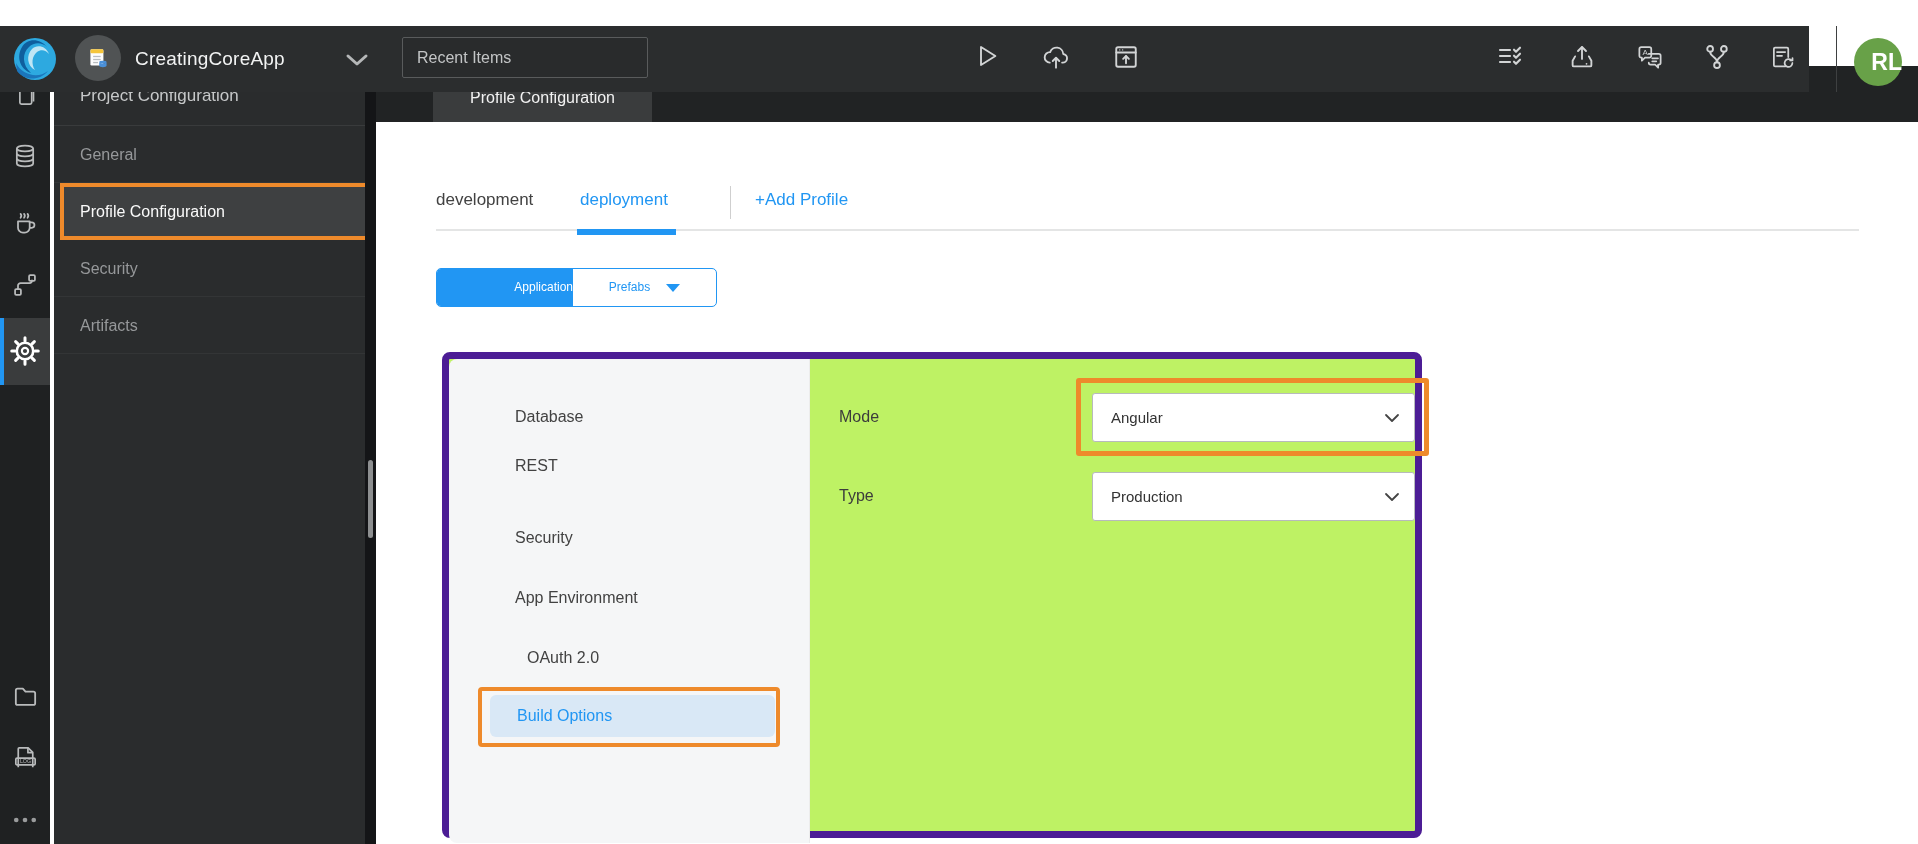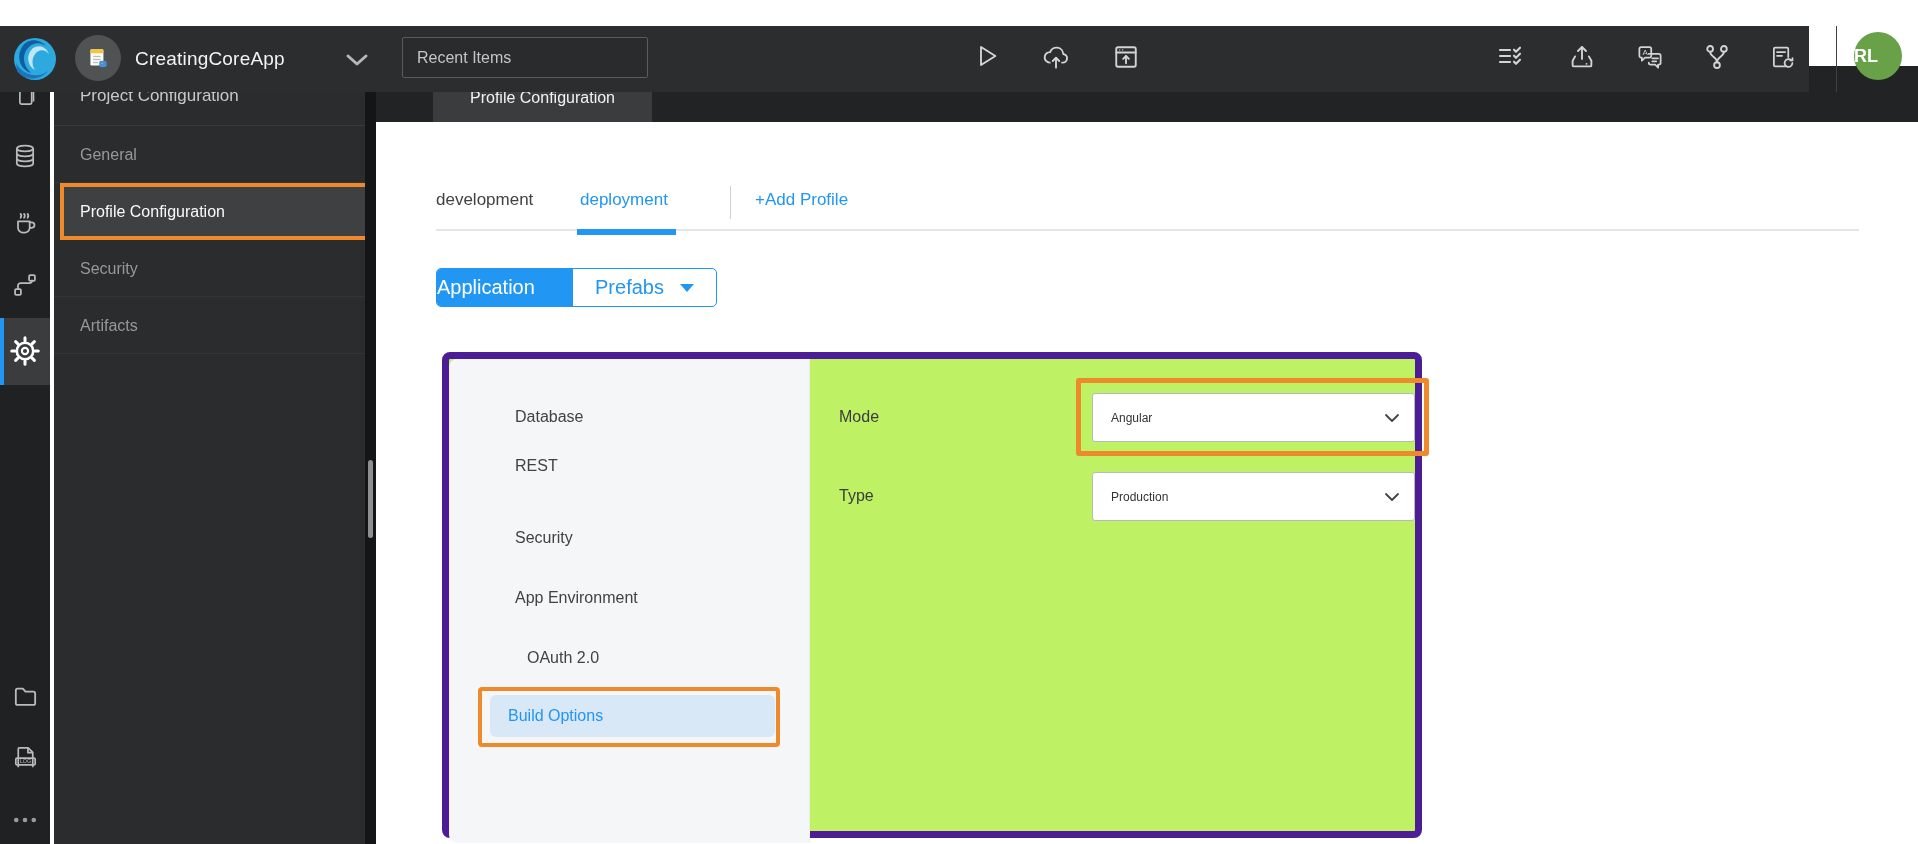--- a/index.html
+++ b/index.html
@@ -14,23 +14,23 @@
   .app-title { position:absolute; left:135px; top:0; height:66px; line-height:66px;
     color:#f2f3f3; font-size:19px; font-weight:500; letter-spacing:.2px; }
   .title-chevron { position:absolute; left:345px; top:27px; width:24px; height:14px; cursor:pointer; }
   .recent-input { position:absolute; left:402px; top:11px; width:246px; height:41px;
     background:#292b2c; border:1px solid #595b5c; border-radius:2px; color:#d6d7d8;
     font-size:16px; padding:0 14px; outline:none; font-family:"Liberation Sans",sans-serif; }
   .recent-input::placeholder { color:#c3c5c6; opacity:1; }
   .tb-icon { position:absolute; width:36px; height:36px; display:flex; align-items:center;
     justify-content:center; color:#d2d4d5; cursor:pointer; }
   .tb-divider { position:absolute; left:1836px; top:0; width:1px; height:66px; background:#3e4041; }
-  .user-avatar { position:absolute; left:1854px; top:6px; width:48px; height:48px; border-radius:50%;
-    background:#68a148; color:#fff; font-size:18px; font-weight:700; display:flex;
-    align-items:center; justify-content:flex-start; cursor:pointer; }
+  .user-avatar { position:absolute; left:1854px; top:12px; width:48px; height:48px; border-radius:50%;
+    background:#68a148; color:#fff; font-size:23px; font-weight:700; display:flex;
+    align-items:center; justify-content:flex-end; cursor:pointer; }
 
   
   .rail { position:absolute; left:0; top:66px; width:50px; height:778px; background:#1f2122; z-index:4; }
   .rail-icon { position:absolute; left:7px; width:36px; height:36px; display:flex; align-items:center;
     justify-content:center; color:#b9bbbc; cursor:pointer; }
   .rail-active-block { position:absolute; left:0; top:252px; width:50px; height:67px; background:#3a3c3d; }
   .rail-active-bar { position:absolute; left:0; top:0; width:4px; height:67px; background:#2196f3; }
 
   
   .panel { position:absolute; left:54px; top:66px; width:315px; height:778px; background:#2a2c2d; z-index:3; }
@@ -57,38 +57,38 @@
   .ptab { position:absolute; top:68px; font-size:17px; cursor:pointer; }
   .ptab.dev { left:60px; color:#424242; }
   .ptab.dep { left:204px; color:#2196f3; }
   .ptab-sep { position:absolute; left:354px; top:64px; width:1px; height:33px; background:#cfcfcf; }
   .add-profile { position:absolute; left:379px; top:68px; font-size:17px; color:#2196f3; cursor:pointer; }
   .ptab-hline { position:absolute; left:60px; top:107px; width:1423px; height:2px; background:#e4e5e5; }
   .ptab-underline { position:absolute; left:201px; top:107px; width:99px; height:6px; background:#2196f3; }
 
   .segmented { position:absolute; left:60px; top:146px; height:39px; display:flex;
     border:1px solid #2196f3; border-radius:5px; overflow:hidden; background:#fff; }
-  .seg { height:37px; line-height:37px; text-align:left; font-size:20px; cursor:pointer; }
+  .seg { height:37px; line-height:37px; text-align:right; font-size:12px; cursor:pointer; }
   .seg.app { width:136px; background:#2196f3; color:#fff; }
   .seg.prefabs { width:143px; color:#2196f3; display:flex; align-items:center; justify-content:center; gap:16px; }
   .caret-down { width:0; height:0; border-left:7px solid transparent; border-right:7px solid transparent;
     border-top:8px solid #2196f3; }
 
   .card { position:absolute; left:66px; top:230px; width:980px; height:486px;
     border:7px solid #4c1d95; border-radius:8px; background:#bef264; }
   .subnav { position:absolute; left:0; top:0; width:361px; height:484px; background:#f5f6f7;
     border-right:1px solid #ececec; border-radius:8px 0 0 8px; }
   .subnav-item { position:absolute; left:66px; font-size:16px; color:#424242; cursor:pointer; }
   .subnav-pill { position:absolute; left:41px; top:336px; width:285px; height:42px; background:#d9e8f6;
-    border-radius:6px; line-height:42px; padding-left:18px; color:#2196f3; font-size:16px; cursor:pointer; }
+    border-radius:6px; line-height:42px; padding-left:27px; color:#2196f3; font-size:16px; cursor:pointer; }
 
   .form-label { position:absolute; left:390px; font-size:16px; font-weight:500; color:#3c3c3c; }
   .select { position:absolute; left:643px; width:323px; height:49px; border:1px solid #b7babc;
     border-radius:3px; background:#fff; display:flex; align-items:center; justify-content:space-between;
-    padding:0 14px 0 18px; font-size:12px; color:#333; cursor:pointer; }
+    padding:0 14px 0 18px; font-size:15px; color:#333; cursor:pointer; }
 
   .hl-box { position:absolute; border:4px solid #ee8a2b; pointer-events:none; }
   .hl-box-thick { position:absolute; border:5px solid #ee8a2b; pointer-events:none; }
 </style>
 </head>
 <body>
 
 <div class="topbar">
   <div class="logo">
     <svg width="46" height="48" viewBox="0 0 46 48">

